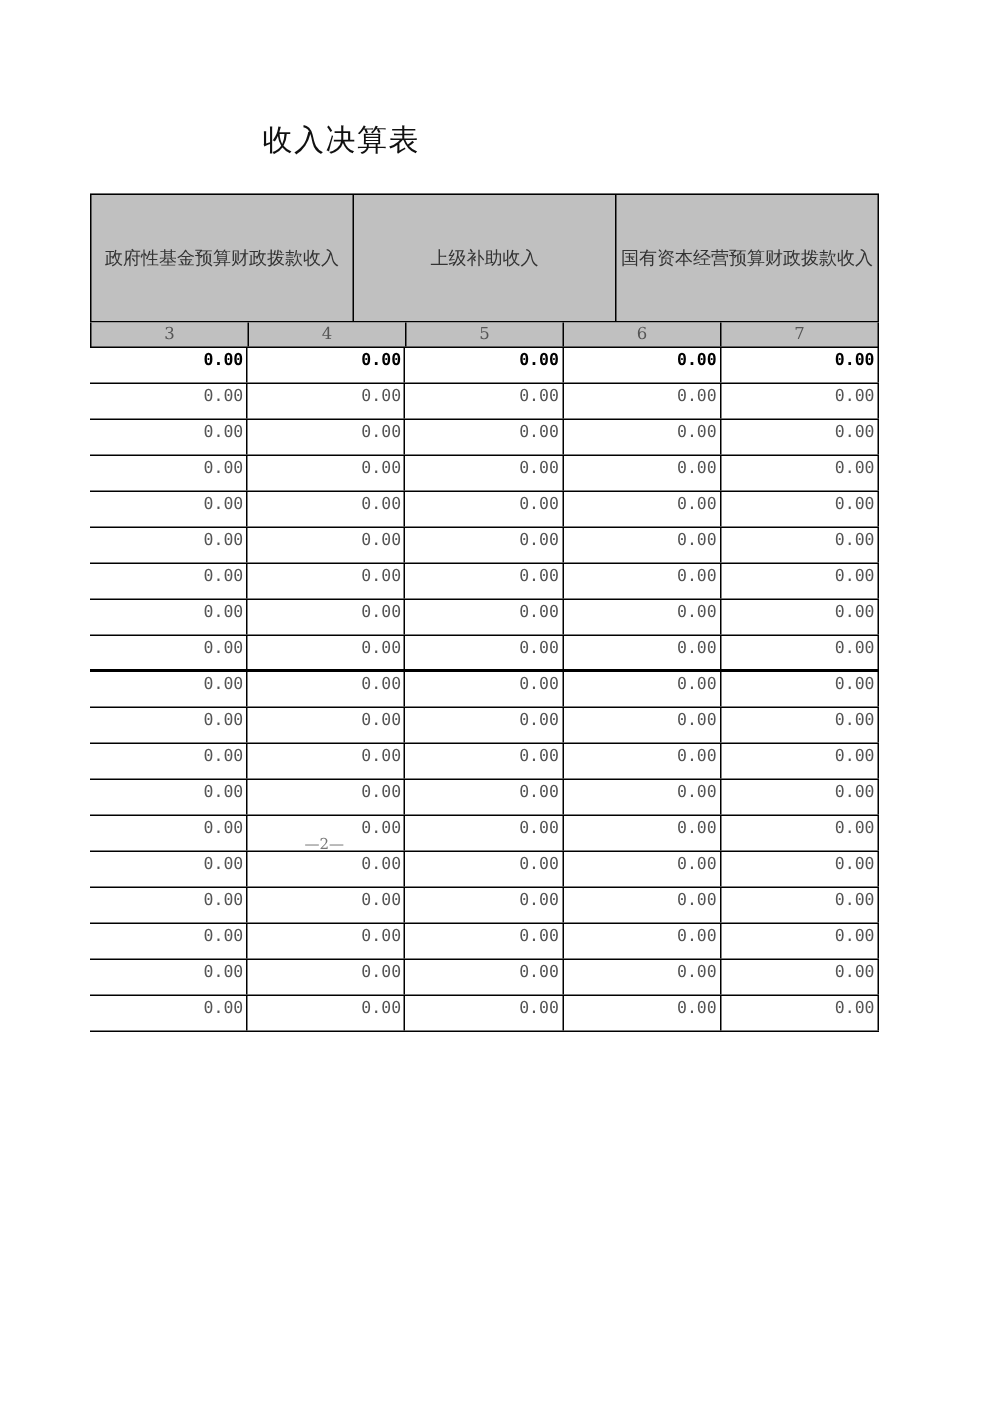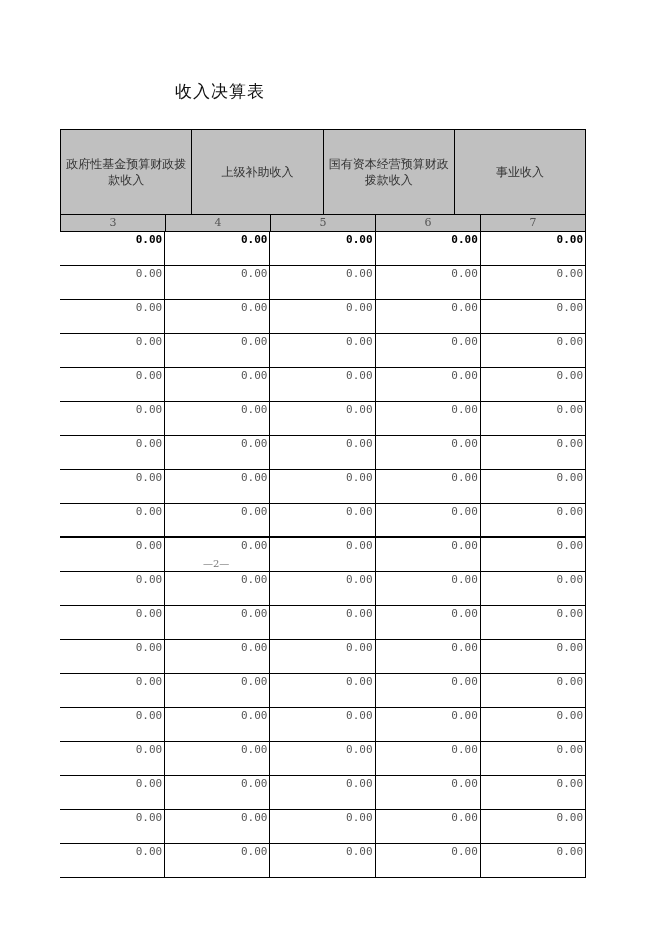--- a/index.html
+++ b/index.html
@@ -1,44 +1,43 @@
 <!DOCTYPE html>
 <html><head>
   <meta charset="utf-8">
   <style>
     html, body { margin: 0; padding: 0; background: #ffffff; }
     body { width: 662px; height: 936px; position: relative; overflow: hidden;
            font-family: "DejaVu Serif", "Liberation Serif", serif; color: #000; }
-    .title { position: absolute; left: 175px; top: 80px; font-size: 17px; letter-spacing: 1px; color:#111; }
+    .title { position: absolute; left: 175px; top: 80px; font-size: 20px; letter-spacing: 1px; color:#111; }
     .tbl { position: absolute; left: 60px; top: 129px; width: 526px; }
     .hdr { display: flex; height: 86px; background: #c0c0c0; border: 1px solid #000; box-sizing: border-box; }
     .hdr .cell { flex: 1; display: flex; align-items: center; justify-content: center; text-align: center;
                  font-size: 12px; line-height: 16px; color: #333; border-right: 1px solid #000; padding: 0 2px; }
     .hdr .cell:last-child { border-right: none; }
     .nums { display: flex; height: 17px; background: #c0c0c0; border: 1px solid #000; border-top: none; box-sizing: border-box; }
     .nums .cell { flex: 1; text-align: center; font-size: 11px; line-height: 16px; color: #555; border-right: 1px solid #000; }
     .nums .cell:last-child { border-right: none; }
-    .row { display: flex; height: 34px; border-bottom: 1px solid #000; box-sizing: border-box; }
+    .row { display: flex; height: 24px; border-bottom: 1px solid #000; box-sizing: border-box; }
     .row.thick { border-bottom: 2px solid #000; }
     .row .cell { flex: 1; text-align: right; font-size: 11px; line-height: 15.5px; color: #555;
                  padding-right: 2px; border-right: 1px solid #000; font-family: "DejaVu Sans Mono", "Liberation Mono", monospace; }
     .row.total .cell { color: #000; font-weight: bold; }
     .page-num { position: absolute; left: 203px; top: 558px; font-size: 10px; color: #777; }
   </style>
 </head>
 <body>
 
 <div class="title">收入决算表</div>
 
 <div class="tbl">
   <div class="hdr" id="hdr">
       <div class="cell">政府性基金预算财政拨款收入</div>
       <div class="cell">上级补助收入</div>
       <div class="cell">国有资本经营预算财政拨款收入</div>
-      <div class="cell">事业收入</div>
     </div>
   <div class="nums" id="nums">
       <div class="cell">3</div>
       <div class="cell">4</div>
       <div class="cell">5</div>
       <div class="cell">6</div>
       <div class="cell">7</div>
     </div>
   <div id="body">
       <div class="row total">

